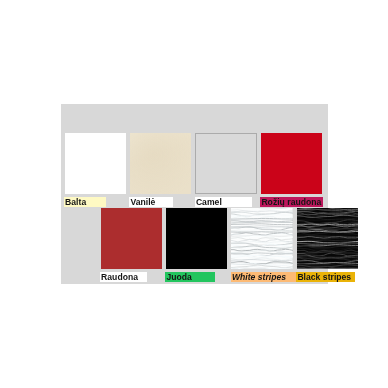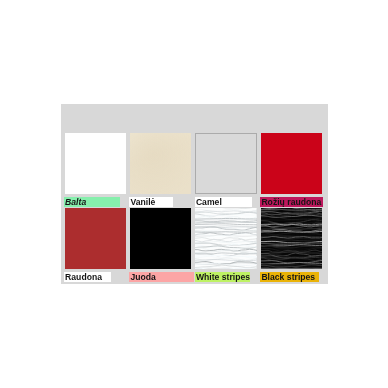--- a/index.html
+++ b/index.html
@@ -11,21 +11,21 @@
 
   #title{position:absolute;left:-0.9px;top:4.5px;width:100%;text-align:center;
          font-size:8.3px;font-weight:bold;letter-spacing:-0.08px;color:#242424;}
 
   .cell{position:absolute;width:61.5px;}
   .cell.c0{left:4px;}
   .cell.c1{left:69.3px;}
   .cell.c2{left:134.8px;}
   .cell.c3{left:200.3px;}
   .cell.r0{top:29.5px;}
-  .cell.r1{top:104.5px;}
+  .cell.r1{top:104.5px;margin-left:36px;}
 
   .sw{position:relative;width:61.5px;height:61px;overflow:hidden;}
   .cell.r1 .sw{height:60.5px;}
   .sw.bordered{box-sizing:border-box;border:1px solid #ababab;}
   .sw.grad-vanile{background-image:radial-gradient(ellipse 120% 130% at 38% 34%, rgba(226,214,188,.5) 0%, rgba(234,224,201,0) 62%),linear-gradient(158deg, rgba(240,232,212,.8) 0%, rgba(240,232,212,0) 38%);}
   .tex{position:absolute;left:0;top:0;display:block;}
   .tex path{fill:none;}
 
   .lab{position:absolute;left:-0.5px;box-sizing:border-box;background:#ffffff;color:#141414;
        font-size:8.6px;font-weight:bold;letter-spacing:.02px;height:10px;line-height:11.6px;
@@ -40,41 +40,41 @@
   .lw5{width:42.5px;}
   .lw6{width:61.5px;}
   .lw7{width:61.5px;}
 </style>
 </head>
 <body>
 
 <div id="card" style="background: rgb(216, 216, 216);">
   <div class="cell c0 r0">
     <div class="sw" style="background-color: rgb(255, 255, 255);"></div>
-    <div class="lab lw0" style="width: 56px; background: #86efac; font-style: italic;">Balta</div>
+    <div class="lab lw0" style="width: 42px; background: #fef9c3;">Balta</div>
   </div>
   <div class="cell c1 r0">
     <div class="sw grad-vanile" style="background-color: rgb(234, 224, 201);"></div>
     <div class="lab lw1" style="width: 44px; background: rgb(255, 255, 255);">Vanilė</div>
   </div>
   <div class="cell c2 r0">
     <div class="sw bordered" style="background-color: rgb(217, 217, 217); border-color: rgb(171, 171, 171);"></div>
     <div class="lab lw2" style="width: 57px; background: rgb(255, 255, 255);">Camel</div>
   </div>
   <div class="cell c3 r0">
     <div class="sw" style="background-color: rgb(203, 3, 25);"></div>
     <div class="lab lw3" style="width: 62.5px; background: #be185d;">Rožių raudona</div>
   </div>
   <div class="cell c0 r1">
     <div class="sw" style="background-color: rgb(172, 45, 46);"></div>
     <div class="lab lw4" style="width: 47px; background: rgb(255, 255, 255);">Raudona</div>
   </div>
   <div class="cell c1 r1">
     <div class="sw" style="background-color: rgb(0, 0, 0);"></div>
-    <div class="lab lw5" style="width: 65px; background: #fca5a5;">Juoda</div>
+    <div class="lab lw5" style="width: 50px; background: #22c55e;">Juoda</div>
   </div>
   <div class="cell c2 r1">
     <div class="sw">
         <svg class="tex" width="61.5" height="60.5" viewBox="0 0 62 61" preserveAspectRatio="none">
           <rect class="texbase" width="62" height="61" fill="#fcfdfd"></rect>
           <path d="M-1.0,-2.3 L3.0,-2.4 L7.0,-2.4 L11.0,-2.6 L15.0,-2.8 L19.0,-2.9 L23.0,-2.8 L27.0,-2.5 L31.0,-2.1 L35.0,-1.7 L39.0,-1.4 L43.0,-1.4 L47.0,-1.5 L51.0,-1.4 L55.0,-1.3 L59.0,-1.2 L63.0,-1.3" stroke="rgb(221,226,228)" stroke-width="0.73"></path>
           <path d="M-1.0,-0.6 L3.0,-0.7 L7.0,-0.7 L11.0,-0.9 L15.0,-1.0 L19.0,-1.1 L23.0,-0.9 L27.0,-0.5 L31.0,-0.3 L35.0,-0.2 L39.0,-0.2 L43.0,-0.2 L47.0,-0.1 L51.0,-0.0 L55.0,-0.2 L59.0,-0.6 L63.0,-0.9" stroke="rgb(187,192,194)" stroke-width="1.02"></path>
           <path d="M-1.0,0.4 L3.0,0.3 L7.0,0.3 L11.0,0.5 L15.0,0.7 L19.0,0.9 L23.0,1.0 L27.0,0.9 L31.0,0.8 L35.0,0.8 L39.0,0.8 L43.0,0.7 L47.0,0.6 L51.0,0.3 L55.0,0.2 L59.0,0.2 L63.0,0.3" stroke="rgb(252,255,255)" stroke-width="0.36"></path>
           <path d="M-1.0,2.0 L3.0,1.9 L7.0,1.4 L11.0,2.2 L15.0,3.3 L19.0,3.3 L23.0,3.4 L27.0,3.3 L31.0,2.0 L35.0,1.5 L39.0,1.9 L43.0,1.9 L47.0,2.7 L51.0,3.8 L55.0,3.4 L59.0,2.9 L63.0,2.7" stroke="rgb(222,227,229)" stroke-width="0.33"></path>
           <path d="M-1.0,4.0 L3.0,3.6 L7.0,3.5 L11.0,2.9 L15.0,3.0 L19.0,3.4 L23.0,3.6 L27.0,4.0 L31.0,3.4 L35.0,3.2 L39.0,2.9 L43.0,3.1 L47.0,3.7 L51.0,3.7 L55.0,3.9 L59.0,3.2 L63.0,3.0" stroke="rgb(216,221,223)" stroke-width="0.73"></path>
@@ -116,21 +116,21 @@
           <path d="M-1.0,54.7 L3.0,54.0 L7.0,53.2 L11.0,52.8 L15.0,54.7 L19.0,55.2 L23.0,55.7 L27.0,55.5 L31.0,53.5 L35.0,53.4 L39.0,53.1 L43.0,53.9 L47.0,55.8 L51.0,55.5 L55.0,55.3 L59.0,54.2 L63.0,52.7" stroke="rgb(245,250,252)" stroke-width="0.35"></path>
           <path d="M-1.0,54.7 L3.0,54.6 L7.0,54.2 L11.0,53.9 L15.0,54.6 L19.0,55.7 L23.0,56.0 L27.0,55.9 L31.0,56.2 L35.0,56.1 L39.0,55.0 L43.0,54.2 L47.0,54.2 L51.0,54.5 L55.0,54.4 L59.0,54.9 L63.0,56.0" stroke="rgb(179,184,186)" stroke-width="1.02"></path>
           <path d="M-1.0,56.2 L3.0,56.6 L7.0,56.9 L11.0,56.9 L15.0,56.7 L19.0,56.6 L23.0,56.6 L27.0,56.7 L31.0,56.5 L35.0,56.2 L39.0,55.7 L43.0,55.3 L47.0,55.2 L51.0,55.3 L55.0,55.6 L59.0,55.7 L63.0,55.8" stroke="rgb(192,197,199)" stroke-width="0.53"></path>
           <path d="M-1.0,57.1 L3.0,56.8 L7.0,56.7 L11.0,56.5 L15.0,56.1 L19.0,55.7 L23.0,55.8 L27.0,56.3 L31.0,57.0 L35.0,57.4 L39.0,57.5 L43.0,57.5 L47.0,57.7 L51.0,58.0 L55.0,57.9 L59.0,57.4 L63.0,56.6" stroke="rgb(241,246,248)" stroke-width="0.9"></path>
           <path d="M-1.0,60.1 L3.0,59.9 L7.0,59.5 L11.0,59.3 L15.0,59.1 L19.0,58.6 L23.0,57.9 L27.0,57.5 L31.0,57.9 L35.0,58.5 L39.0,58.8 L43.0,59.0 L47.0,59.4 L51.0,60.0 L55.0,60.2 L59.0,59.7 L63.0,58.9" stroke="rgb(177,182,184)" stroke-width="0.48"></path>
           <path d="M-1.0,61.4 L3.0,61.3 L7.0,60.7 L11.0,60.6 L15.0,60.1 L19.0,59.0 L23.0,58.9 L27.0,59.7 L31.0,60.1 L35.0,60.4 L39.0,61.2 L43.0,61.6 L47.0,60.9 L51.0,60.1 L55.0,59.9 L59.0,59.4 L63.0,58.9" stroke="rgb(234,239,241)" stroke-width="0.62"></path>
           <path d="M-1.0,60.9 L3.0,60.8 L7.0,60.8 L11.0,61.5 L15.0,62.4 L19.0,62.6 L23.0,62.4 L27.0,62.2 L31.0,62.2 L35.0,61.8 L39.0,60.9 L43.0,60.4 L47.0,60.7 L51.0,61.2 L55.0,61.3 L59.0,61.5 L63.0,62.3" stroke="rgb(248,253,255)" stroke-width="1.02"></path>
           <path d="M-1.0,61.5 L3.0,61.3 L7.0,61.7 L11.0,63.5 L15.0,63.7 L19.0,63.4 L23.0,63.2 L27.0,61.6 L31.0,60.9 L35.0,61.7 L39.0,62.0 L43.0,63.1 L47.0,64.2 L51.0,63.3 L55.0,62.6 L59.0,62.0 L63.0,60.7" stroke="rgb(229,234,236)" stroke-width="0.72"></path>
         </svg>
       </div>
-    <div class="lab lw6" style="width: 55px; background: #bef264;">White stripes</div>
+    <div class="lab lw6" style="width: 66px; background: #fdba74; font-style: italic;">White stripes</div>
   </div>
   <div class="cell c3 r1">
     <div class="sw">
         <svg class="tex" width="61.5" height="60.5" viewBox="0 0 62 61" preserveAspectRatio="none">
           <rect class="texbase" width="62" height="61" fill="#070707"></rect>
           <path d="M-1.0,-1.2 L3.0,-1.6 L7.0,-1.9 L11.0,-2.0 L15.0,-2.1 L19.0,-2.4 L23.0,-2.9 L27.0,-3.3 L31.0,-3.3 L35.0,-2.9 L39.0,-2.4 L43.0,-1.9 L47.0,-1.7 L51.0,-1.6 L55.0,-1.5 L59.0,-1.2 L63.0,-0.9" stroke="rgb(84,84,84)" stroke-width="0.56"></path>
           <path d="M-1.0,-1.2 L3.0,-0.5 L7.0,0.3 L11.0,-0.4 L15.0,-0.7 L19.0,-1.5 L23.0,-1.8 L27.0,-0.8 L31.0,-0.6 L35.0,0.1 L39.0,-0.1 L43.0,-1.1 L47.0,-1.3 L51.0,-1.7 L55.0,-1.0 L59.0,-0.1 L63.0,-0.2" stroke="rgb(42,42,42)" stroke-width="0.69"></path>
           <path d="M-1.0,2.0 L3.0,1.1 L7.0,0.6 L11.0,0.4 L15.0,-0.0 L19.0,-1.0 L23.0,-1.7 L27.0,-1.5 L31.0,-0.5 L35.0,0.5 L39.0,0.9 L43.0,1.0 L47.0,1.5 L51.0,2.2 L55.0,2.5 L59.0,1.9 L63.0,0.6" stroke="rgb(123,123,123)" stroke-width="0.67"></path>
           <path d="M-1.0,1.9 L3.0,1.7 L7.0,1.6 L11.0,1.4 L15.0,1.2 L19.0,1.3 L23.0,1.7 L27.0,2.0 L31.0,2.0 L35.0,2.1 L39.0,2.3 L43.0,2.2 L47.0,1.8 L51.0,1.4 L55.0,1.4 L59.0,1.4 L63.0,1.3" stroke="rgb(92,92,92)" stroke-width="0.98"></path>
           <path d="M-1.0,4.1 L3.0,3.4 L7.0,3.0 L11.0,2.9 L15.0,2.5 L19.0,1.7 L23.0,1.2 L27.0,1.6 L31.0,2.5 L35.0,3.0 L39.0,3.1 L43.0,3.4 L47.0,4.1 L51.0,4.3 L55.0,3.8 L59.0,2.8 L63.0,2.2" stroke="rgb(68,68,68)" stroke-width="0.5"></path>

